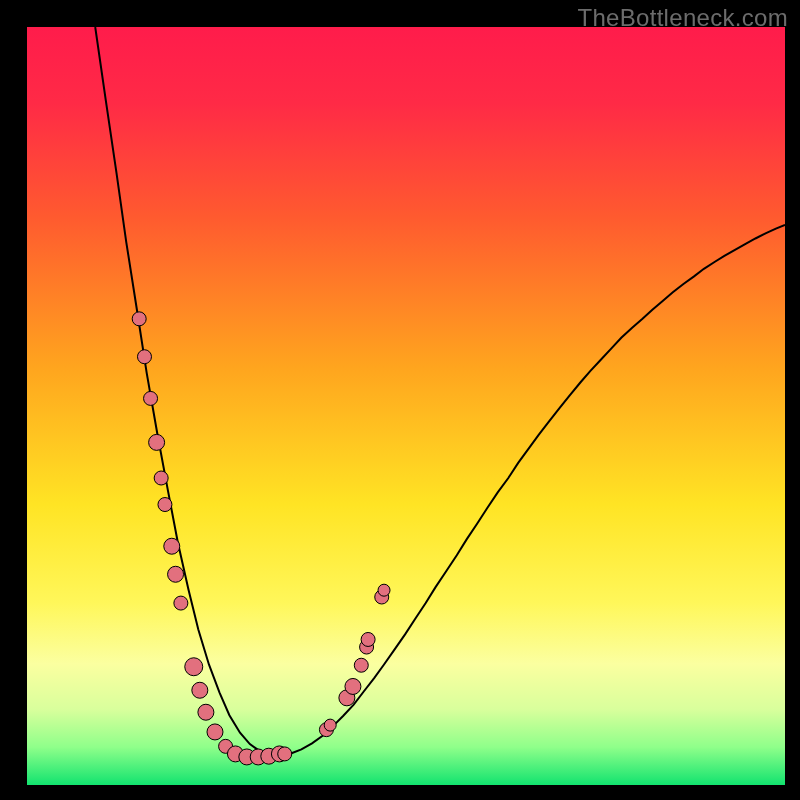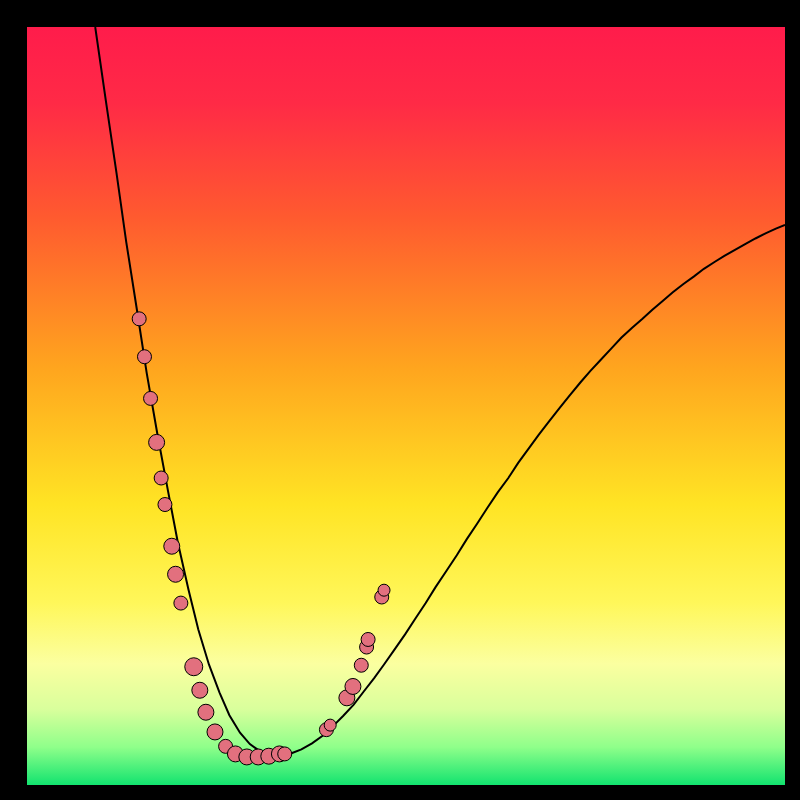--- a/index.html
+++ b/index.html
@@ -99,13 +99,14 @@
           <circle cx="42.2" cy="88.5" r="1.055" fill="#e2707e" stroke="#000000" stroke-width="1" vector-effect="non-scaling-stroke"></circle>
           <circle cx="43" cy="87" r="1.055" fill="#e2707e" stroke="#000000" stroke-width="1" vector-effect="non-scaling-stroke"></circle>
           <circle cx="44.1" cy="84.2" r="0.923" fill="#e2707e" stroke="#000000" stroke-width="1" vector-effect="non-scaling-stroke"></circle>
           <circle cx="44.8" cy="81.8" r="0.923" fill="#e2707e" stroke="#000000" stroke-width="1" vector-effect="non-scaling-stroke"></circle>
           <circle cx="45" cy="80.8" r="0.923" fill="#e2707e" stroke="#000000" stroke-width="1" vector-effect="non-scaling-stroke"></circle>
           <circle cx="46.8" cy="75.2" r="0.923" fill="#e2707e" stroke="#000000" stroke-width="1" vector-effect="non-scaling-stroke"></circle>
           <circle cx="47.1" cy="74.3" r="0.792" fill="#e2707e" stroke="#000000" stroke-width="1" vector-effect="non-scaling-stroke"></circle>
         </g>
     </svg>
   </div>
+  <div class="watermark">TheBottleneck.com</div>
 </div>
 
 </body></html>

